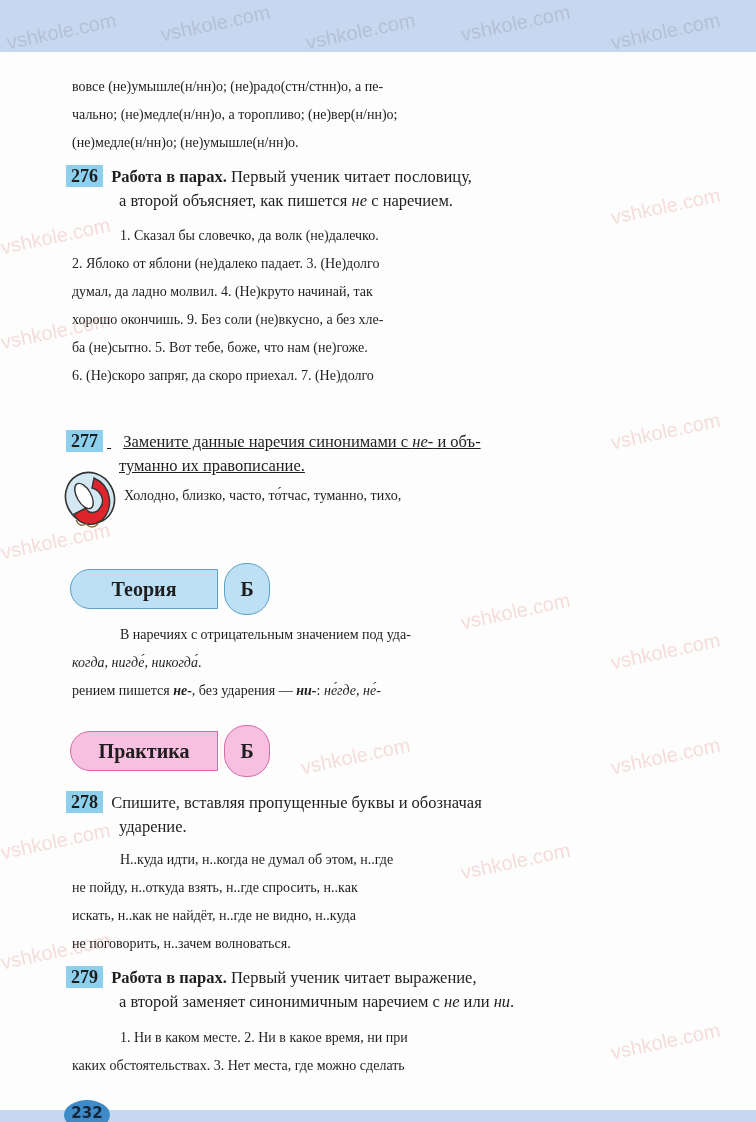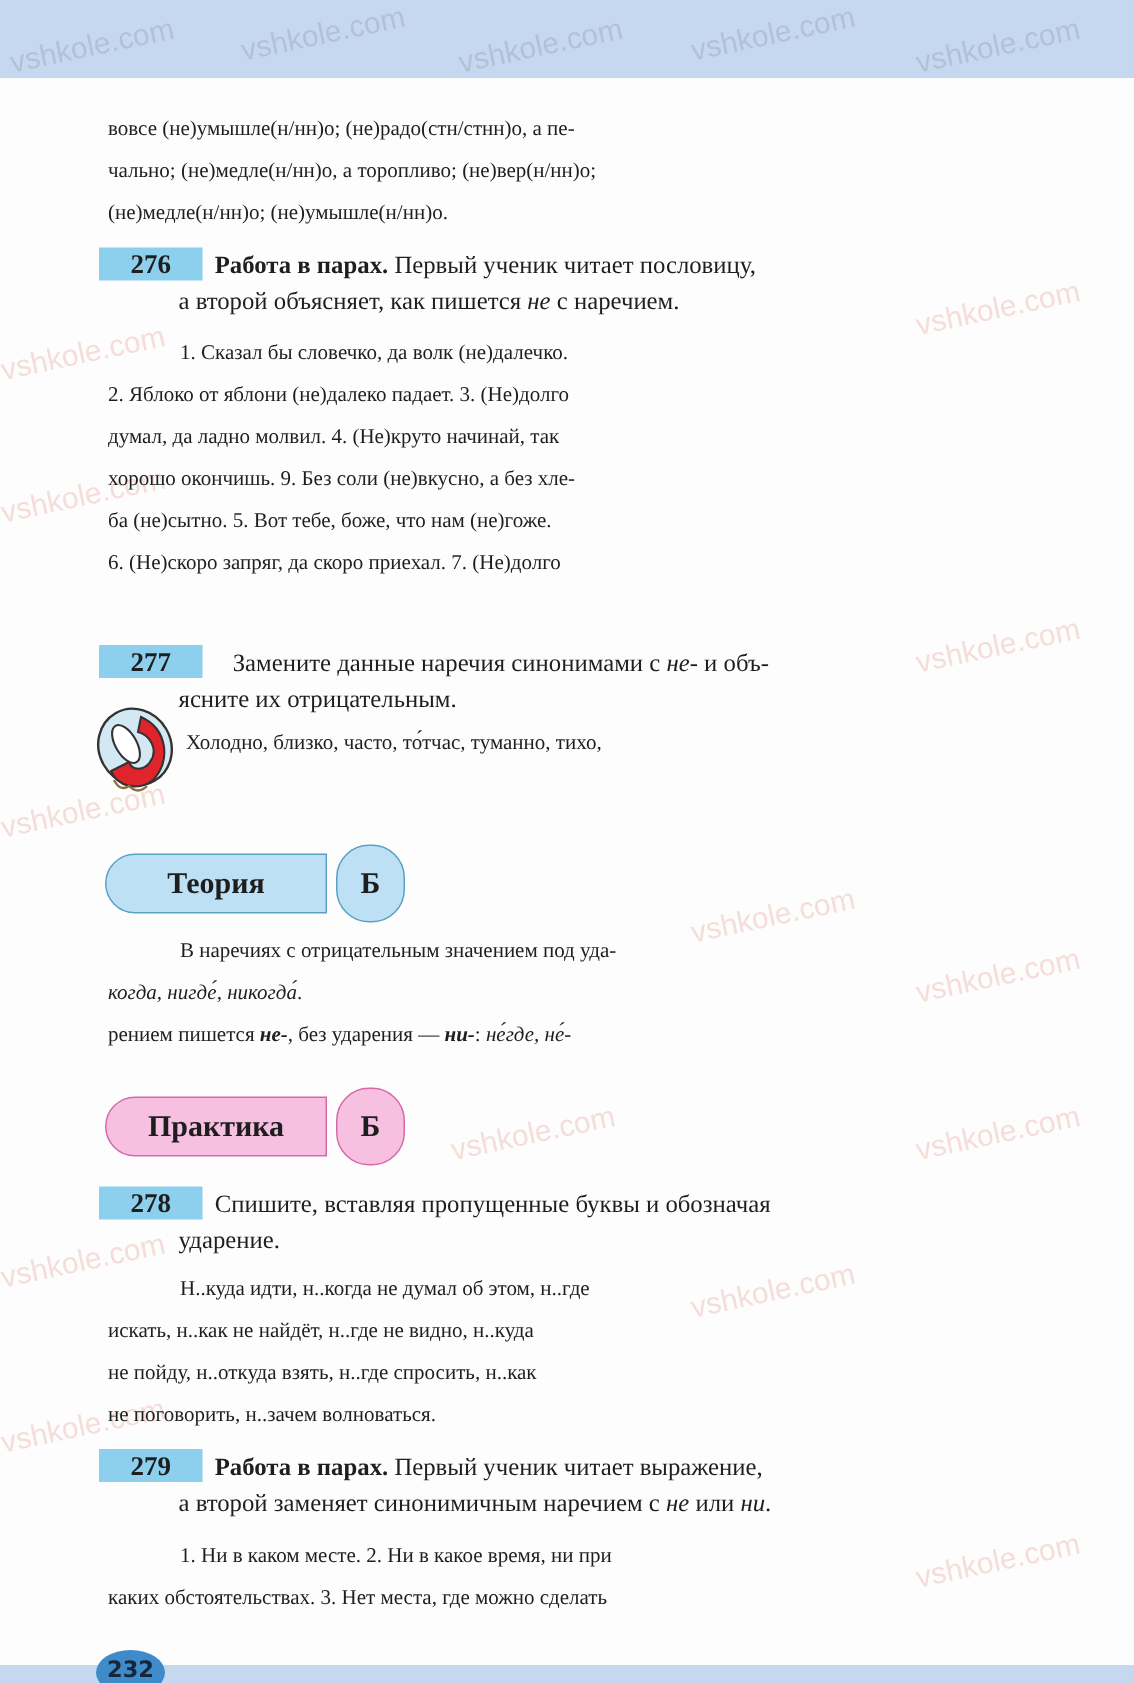--- a/index.html
+++ b/index.html
@@ -30,21 +30,21 @@
     text-align: justify; text-align-last: left;
   }
   .text p { margin: 0; }
   .indent { text-indent: 48px; }
   .task-head {
     position: absolute; left: 66px; width: 624px;
     font-family: "Liberation Serif", serif; font-size: 16.5px; line-height: 24px;
   }
   .task-num {
     display: inline-block; background: #8dd0ee; font-weight: bold;
-    font-size: 18px; padding: 0 21px; line-height: 22px; margin-right: 4px;
+    font-size: 18px; padding: 0 5px; line-height: 22px; margin-right: 4px;
   }
   .task-head .bold { font-weight: bold; }
   .task-head .cont { padding-left: 53px; display: block; }
   .badge-row { position: absolute; left: 70px; display: flex; align-items: center; gap: 6px; }
   .badge-main {
     height: 38px; width: 146px; border: 1.5px solid #5aa0c8;
     border-radius: 20px 0 0 20px; display: flex; align-items: center; justify-content: center;
     font-family: "Liberation Serif", serif; font-weight: bold; font-size: 20px;
   }
   .badge-letter {
@@ -102,24 +102,24 @@
 </div>
 <div class="text" style="top:222px;">
   <p class="indent">1. Сказал бы словечко, да волк (не)далечко.</p>
   <p>2. Яблоко от яблони (не)далеко падает. 3. (Не)долго</p>
   <p>думал, да ладно молвил. 4. (Не)круто начинай, так</p>
   <p>хорошо окончишь. 9. Без соли (не)вкусно, а без хле-</p>
   <p>ба (не)сытно. 5. Вот тебе, боже, что нам (не)гоже.</p>
   <p>6. (Не)скоро запряг, да скоро приехал. 7. (Не)долго</p>
 </div>
 
-<div class="task-head" style="top:430px;">
+<div class="task-head" style="top:430px;text-decoration:underline;">
   <span class="task-num">277</span>
   <span style="margin-left:12px;">Замените данные наречия синонимами с </span><i>не-</i><span> и объ-</span>
-  <span class="cont">ясните их отрицательным.</span>
+  <span class="cont">туманно их правописание.</span>
 </div>
 <svg class="magnet" viewBox="0 0 56 62">
   <ellipse cx="28" cy="30" rx="24" ry="26" fill="#d4e8f4" stroke="#333" stroke-width="1.6" transform="rotate(-30 28 30)"></ellipse>
   <path d="M32 10 C50 18 52 40 40 52 C30 60 16 56 12 46 L24 40 C26 46 34 46 38 40 C44 32 38 22 30 20 Z" fill="#e0242c" stroke="#333" stroke-width="1.4"></path>
   <ellipse cx="22" cy="28" rx="7" ry="14" fill="#fff" stroke="#333" stroke-width="1.4" transform="rotate(-30 22 28)"></ellipse>
   <path d="M14 52 Q18 60 24 56 Q30 62 36 56" fill="none" stroke="#8a7040" stroke-width="1.5"></path>
 </svg>
 <div class="text" style="top:482px; left:124px; width:564px;">
   <p>Холодно, близко, часто, то́тчас, туманно, тихо,</p>
 </div>
@@ -139,22 +139,22 @@
   <div class="badge-letter">Б</div>
 </div>
 
 <div class="task-head" style="top:791px;">
   <span class="task-num">278</span>
   <span>Спишите, вставляя пропущенные буквы и обозначая</span>
   <span class="cont">ударение.</span>
 </div>
 <div class="text" style="top:846px;">
   <p class="indent">Н..куда идти, н..когда не думал об этом, н..где</p>
+  <p>не пойду, н..откуда взять, н..где спросить, н..как</p>
   <p>искать, н..как не найдёт, н..где не видно, н..куда</p>
-  <p>не пойду, н..откуда взять, н..где спросить, н..как</p>
   <p>не поговорить, н..зачем волноваться.</p>
 </div>
 
 <div class="task-head" style="top:966px;">
   <span class="task-num">279</span>
   <span class="bold">Работа в парах.</span>
   <span>Первый ученик читает выражение,</span>
   <span class="cont"><span>а второй заменяет синонимичным наречием с </span><i>не</i><span> или </span><i>ни</i><span>.</span></span>
 </div>
 <div class="text" style="top:1024px;">

